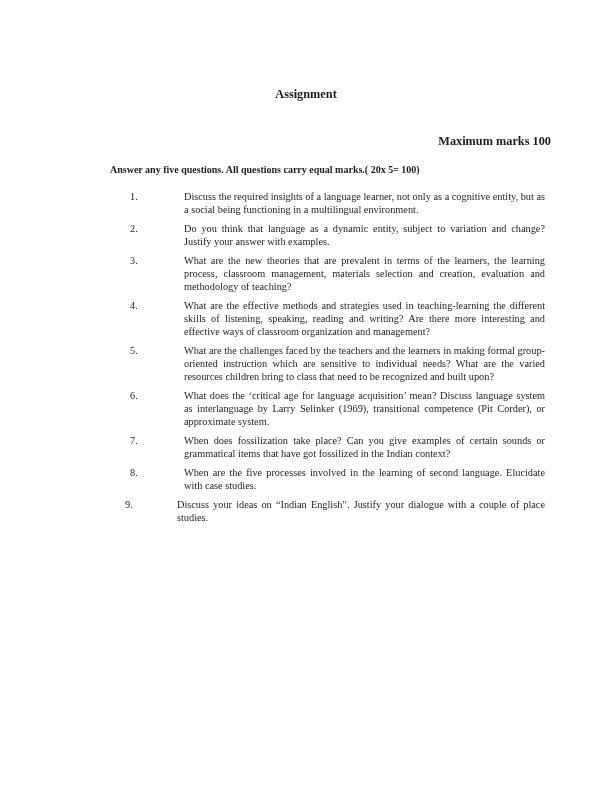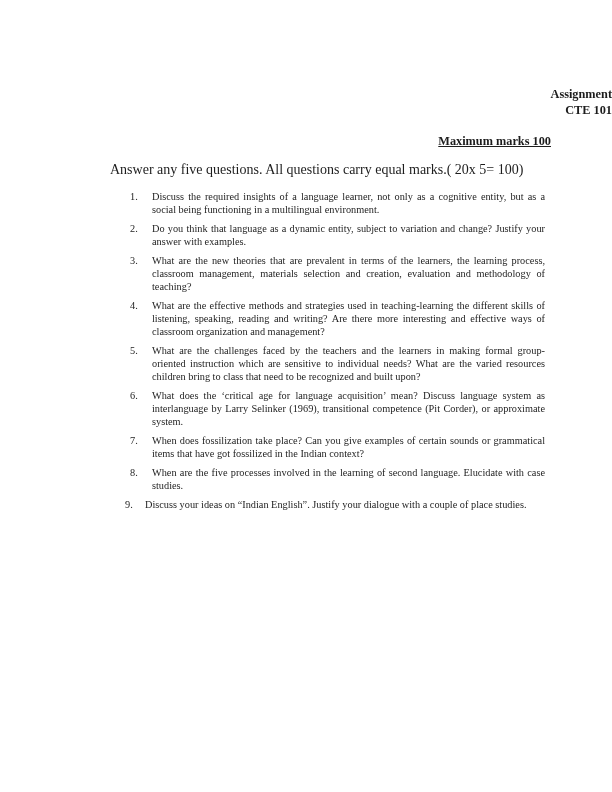--- a/index.html
+++ b/index.html
@@ -14,40 +14,39 @@
     background: #ffffff;
     font-family: "Liberation Serif", "DejaVu Serif", serif;
     color: #1d1d1d;
     overflow: hidden;
   }
   .doc-header {
     position: absolute;
     top: 86px;
     left: 0;
     width: 612px;
-    text-align: right;
+    text-align: center;
     font-weight: bold;
     font-size: 12.3px;
     line-height: 16px;
   }
   .max-marks {
     position: absolute;
     top: 134px;
     right: 61px;
     font-weight: bold;
     font-size: 12.3px;
     line-height: 15px;
-    text-decoration: underline;
   }
   .instruction {
     position: absolute;
     top: 163px;
     left: 110px;
-    font-weight: normal;
-    font-size: 14px;
+    font-weight: bold;
+    font-size: 10px;
     line-height: 14px;
   }
   .questions {
     position: absolute;
     top: 190px;
     left: 130px;
     width: 415px;
   }
   .q-item {
     display: flex;
@@ -55,38 +54,38 @@
     font-size: 10.3px;
     line-height: 13px;
   }
   .q-num {
     flex: 0 0 22px;
     width: 22px;
   }
   .q-text {
     flex: 1 1 auto;
     text-align: justify;
+    margin-left: 32px;
   }
   
   .q-item.q9 {
     margin-left: -5px;
   }
   .q-item.q9 .q-num {
     flex-basis: 20px;
     width: 20px;
   }
 </style>
 </head>
 <body>
 
 <div class="page">
 
   <div class="doc-header">
     <div>Assignment</div>
-    <div>CTE 101</div>
   </div>
 
   <div class="max-marks">Maximum marks 100</div>
 
   <div class="instruction">Answer any five questions. All questions carry equal marks.( 20x 5= 100)</div>
 
   <div class="questions">
 
     <div class="q-item">
       <span class="q-num">1.</span>

